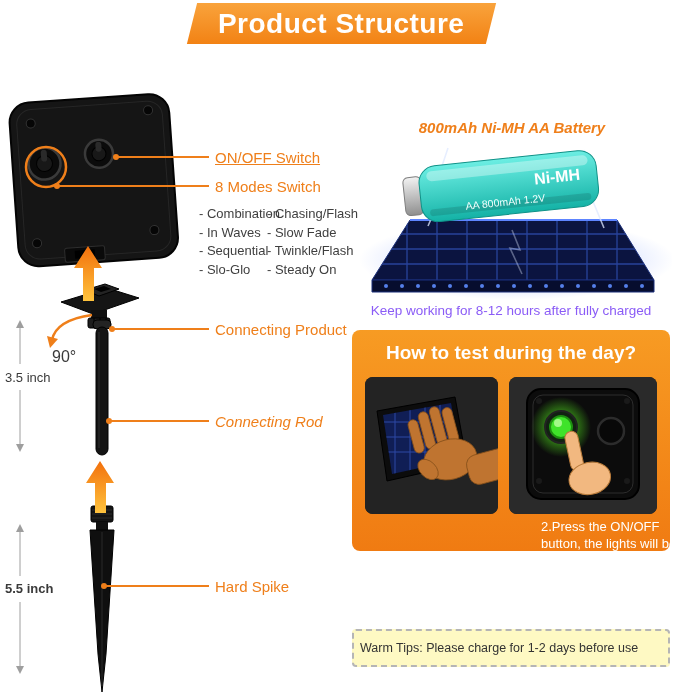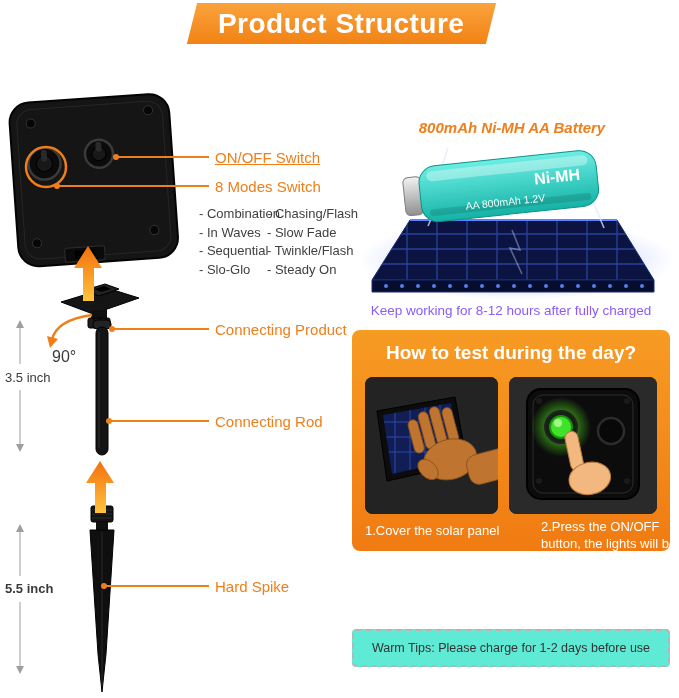--- a/index.html
+++ b/index.html
@@ -38,22 +38,22 @@
   }
   .test-title{left:0;top:12px;width:100%;text-align:center;color:#fff;font-size:19px;font-weight:700;}
   .media{background:#232323;border-radius:8px;overflow:hidden;}
   .media-left{left:13px;top:47px;width:133px;height:137px;}
   .media-right{left:157px;top:47px;width:148px;height:137px;}
   .step{color:#ffffff;font-size:13px;line-height:1.28;}
   .step-1{left:13px;top:193px;width:135px;}
   .step-2{left:157px;top:189px;width:150px;margin-left:32px;}
   .warm-tips{
     left:352px;top:629px;width:318px;box-sizing:border-box;
-    border:2px dashed #b5b5b5;border-radius:4px;background:#5eead4;
-    padding:10px 6px;text-align:center;color:#333;font-size:12.5px;white-space:nowrap;
+    border:2px dashed #b5b5b5;border-radius:4px;background:#fef9c3;
+    padding:10px 6px;color:#333;font-size:12.5px;white-space:nowrap;
   }
   svg{display:block;}
 </style>
 </head>
 <body>
 
 <div class="stage">
 
   <div class="abs banner">
     <span class="banner-text">Product Structure</span>
@@ -237,21 +237,21 @@
     <span>- Slow Fade</span>
     <span>- Sequential</span>
     <span>- Twinkle/Flash</span>
     <span>- Slo-Glo</span>
     <span>- Steady On</span>
   </div>
 
   <div class="abs lbl" style="left:215px;top:321px;">Connecting Product</div>
   <div class="abs angle" style="left:52px;top:348px;">90°</div>
   <div class="abs meas" style="left:5px;top:370px;">3.5 inch</div>
-  <div class="abs lbl" style="left:215px;top:413px;">Connecting Rod</div>
+  <div class="abs lbl" style="left:215px;top:413px;font-style:italic;">Connecting Rod</div>
   <div class="abs meas" style="left:5px;top:581px;font-weight:bold;">5.5 inch</div>
   <div class="abs lbl" style="left:215px;top:578px;">Hard Spike</div>
 
   <div class="abs battery-title">800mAh Ni-MH AA Battery</div>
   <div class="abs charge-caption">Keep working for 8-12 hours after fully charged</div>
 
   <div class="abs test-panel">
     <div class="abs test-title">How to test during the day?</div>
 
     <div class="abs media media-left">
@@ -310,21 +310,20 @@
         <circle cx="49" cy="46" r="4" fill="#baffa0" opacity=".8"></circle>
         <circle cx="102" cy="54" r="13" fill="#080808" stroke="#2c2c2c" stroke-width="2.5"></circle>
         <rect x="62" y="98" width="30" height="13" rx="3" fill="#050505" stroke="#2c2c2c"></rect>
         <g fill="#f2b880" stroke="#b97b3a" stroke-width="1" transform="rotate(-12 66 80)">
           <rect x="60" y="54" width="13" height="40" rx="6.5"></rect>
           <ellipse cx="76" cy="104" rx="21" ry="16"></ellipse>
         </g>
       </svg>
     </div>
 
-    <div class="abs step step-1">1.Cover the solar panel</div>
     <div class="abs step step-2">2.Press the ON/OFF button, the lights will be on during the day</div>
   </div>
 
   <div class="abs warm-tips">
     <span>Warm Tips: Please charge for 1-2 days before use</span>
   </div>
 
 </div>
 
 </body></html>

